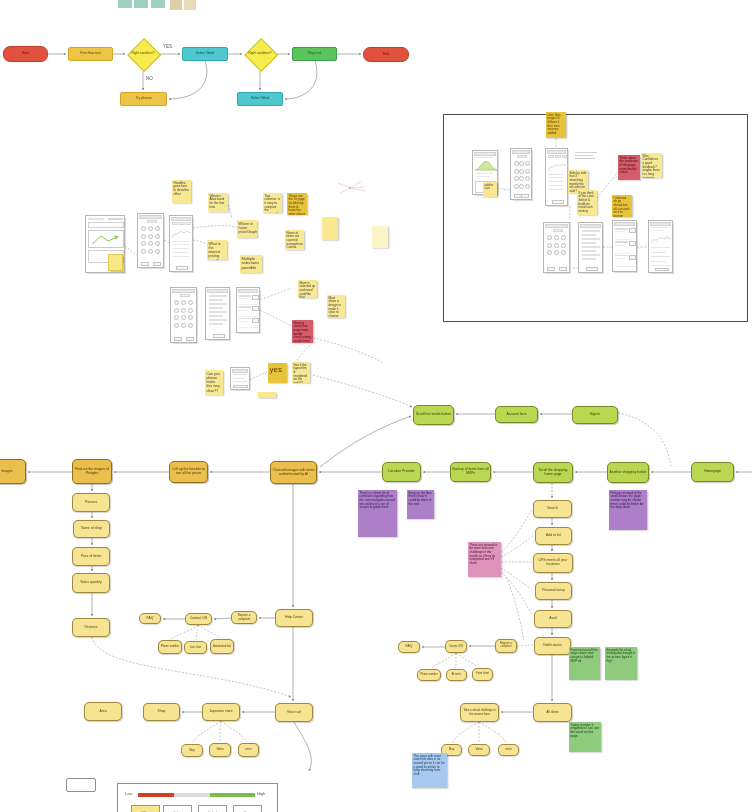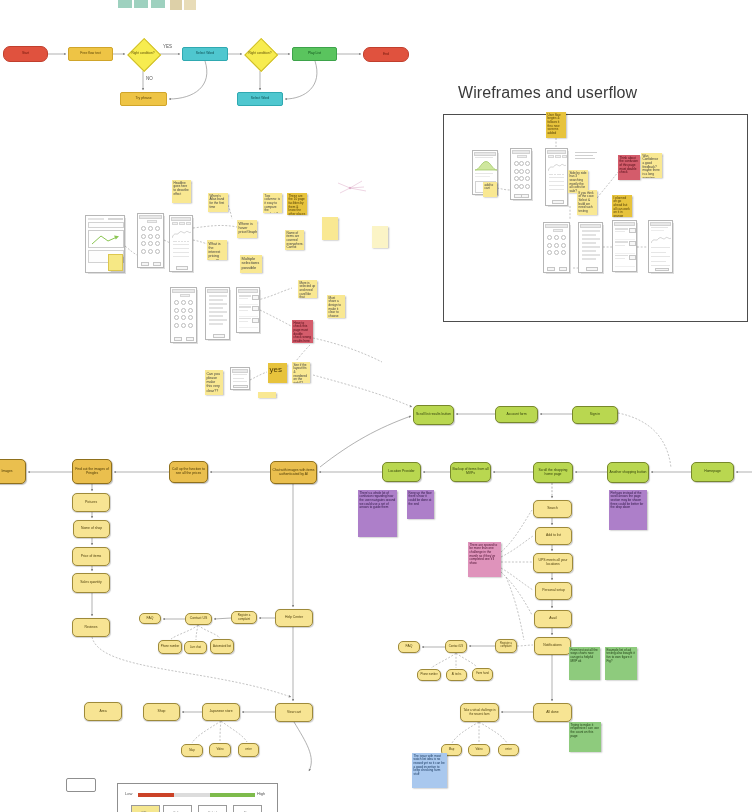--- a/index.html
+++ b/index.html
@@ -33,21 +33,20 @@
 #legend{position:absolute;left:117px;top:783px;width:161px;height:40px;background:#fff;border:.8px solid #8f8f8f;box-sizing:border-box;}
 .leg-lbl{position:absolute;font-size:4px;color:#555;}
 .leg-seg{position:absolute;top:9px;height:3.5px;}
 #blankcard{position:absolute;left:66px;top:778px;width:28px;height:12px;background:#fff;border:.8px solid #8f8f8f;border-radius:2px;}
 .sq{position:absolute;}
 </style>
 </head>
 <body>
 
 <div id="board">
-  <div class="sec-title">Wireframes and userflow</div>
   <div id="panel"></div>
   <div class="skline" style="left:575px;top:152px;width:22px;height:1.2px"></div>
   <div class="skline" style="left:575px;top:155px;width:18px;height:1.2px"></div>
   <div class="skline" style="left:575px;top:158px;width:20px;height:1.2px"></div>
   <svg id="wires" width="752" height="812">
     <defs>
       <marker id="ah" markerWidth="4.5" markerHeight="4.5" refX="3.2" refY="1.75" orient="auto">
         <path d="M0,0L3.5,1.75L0,3.5z" fill="#828282"></path>
       </marker>
     </defs>

